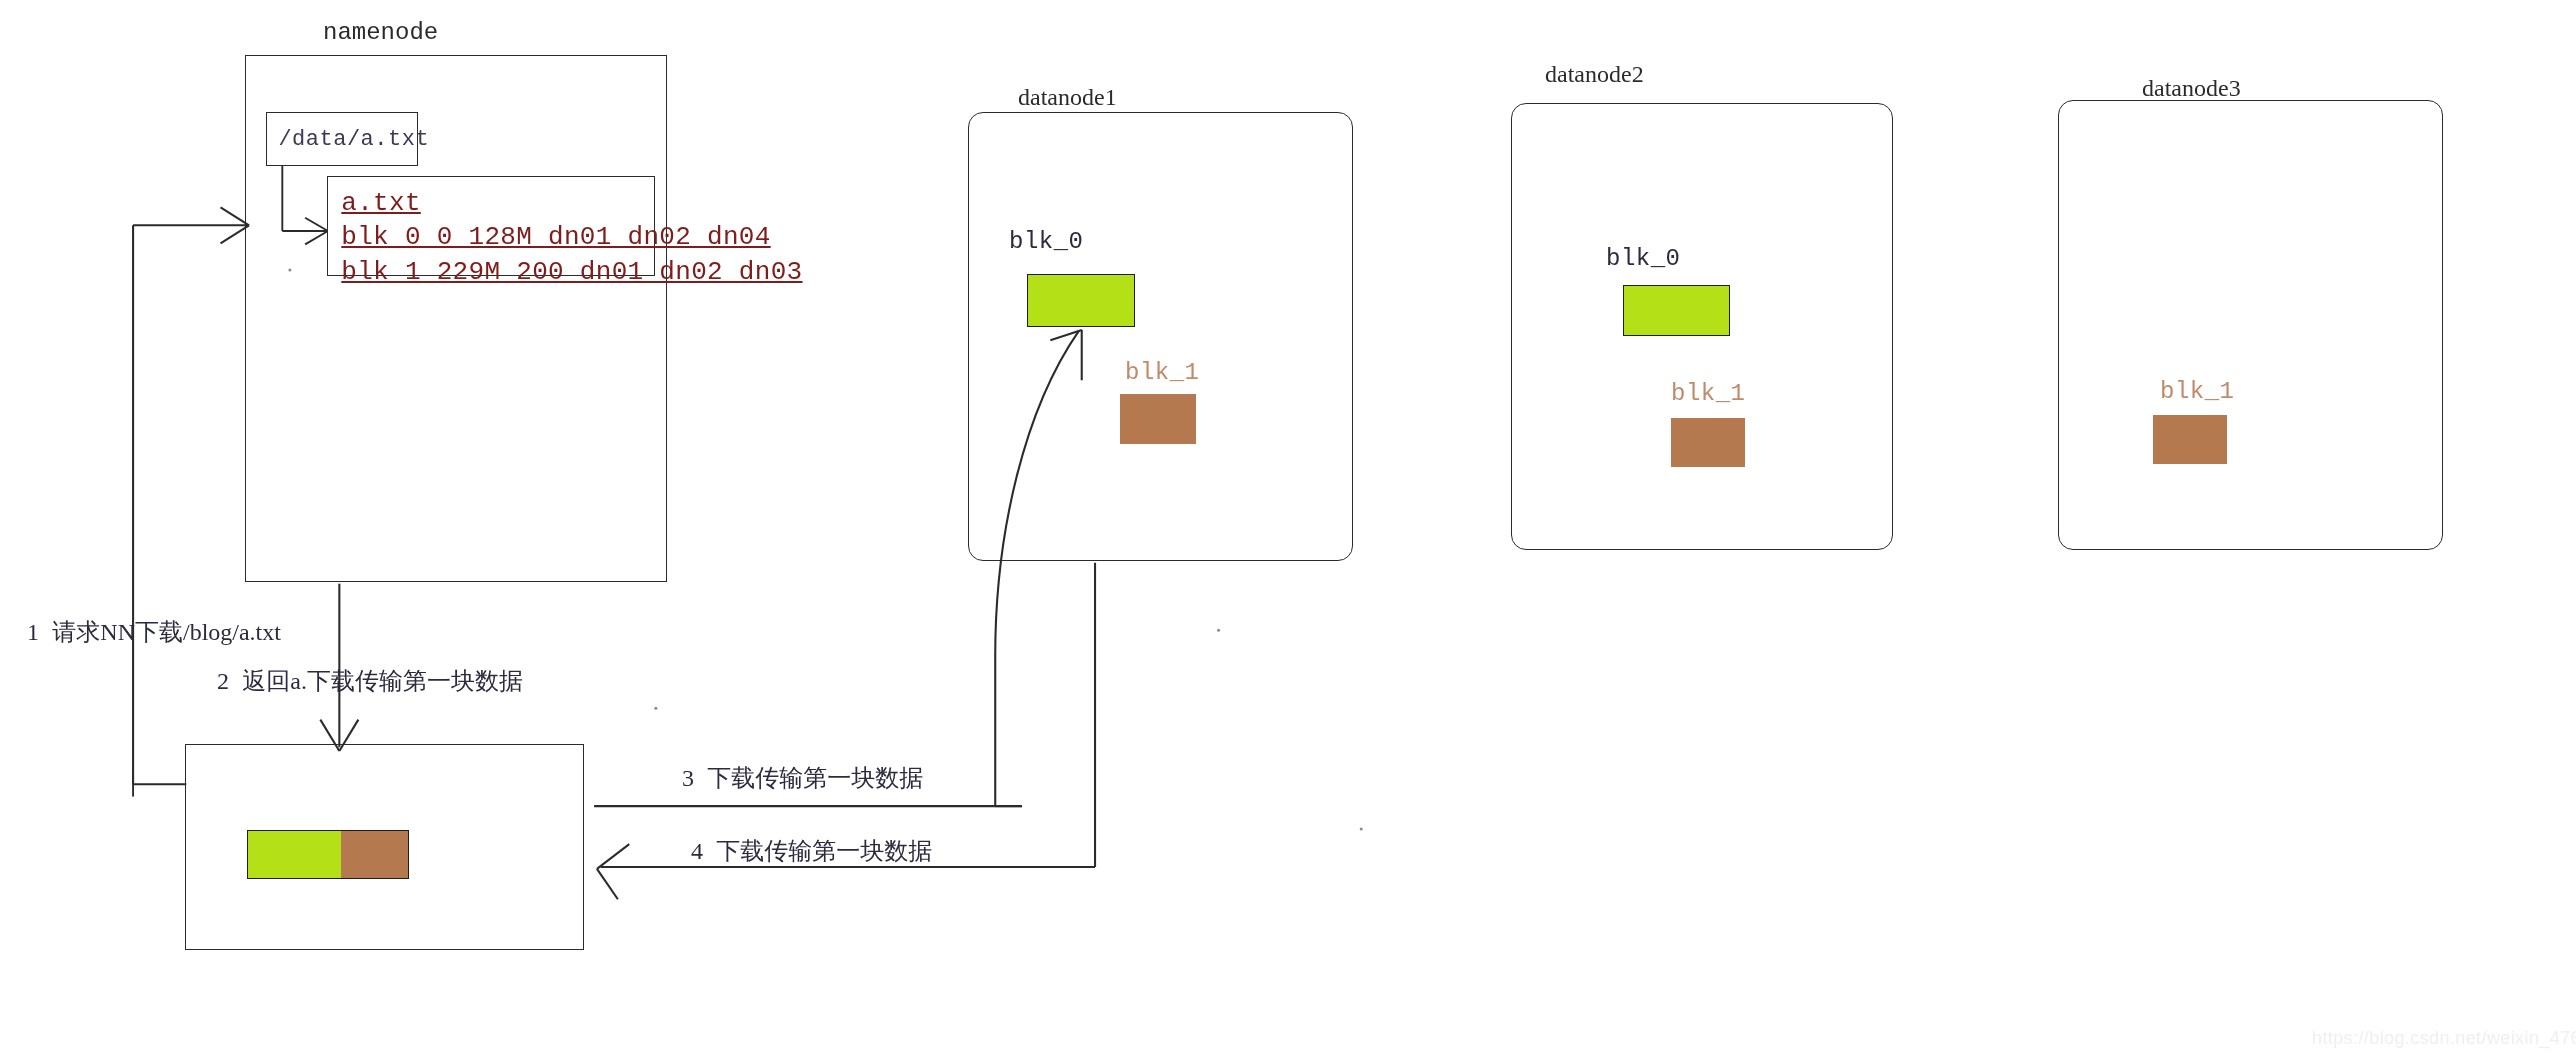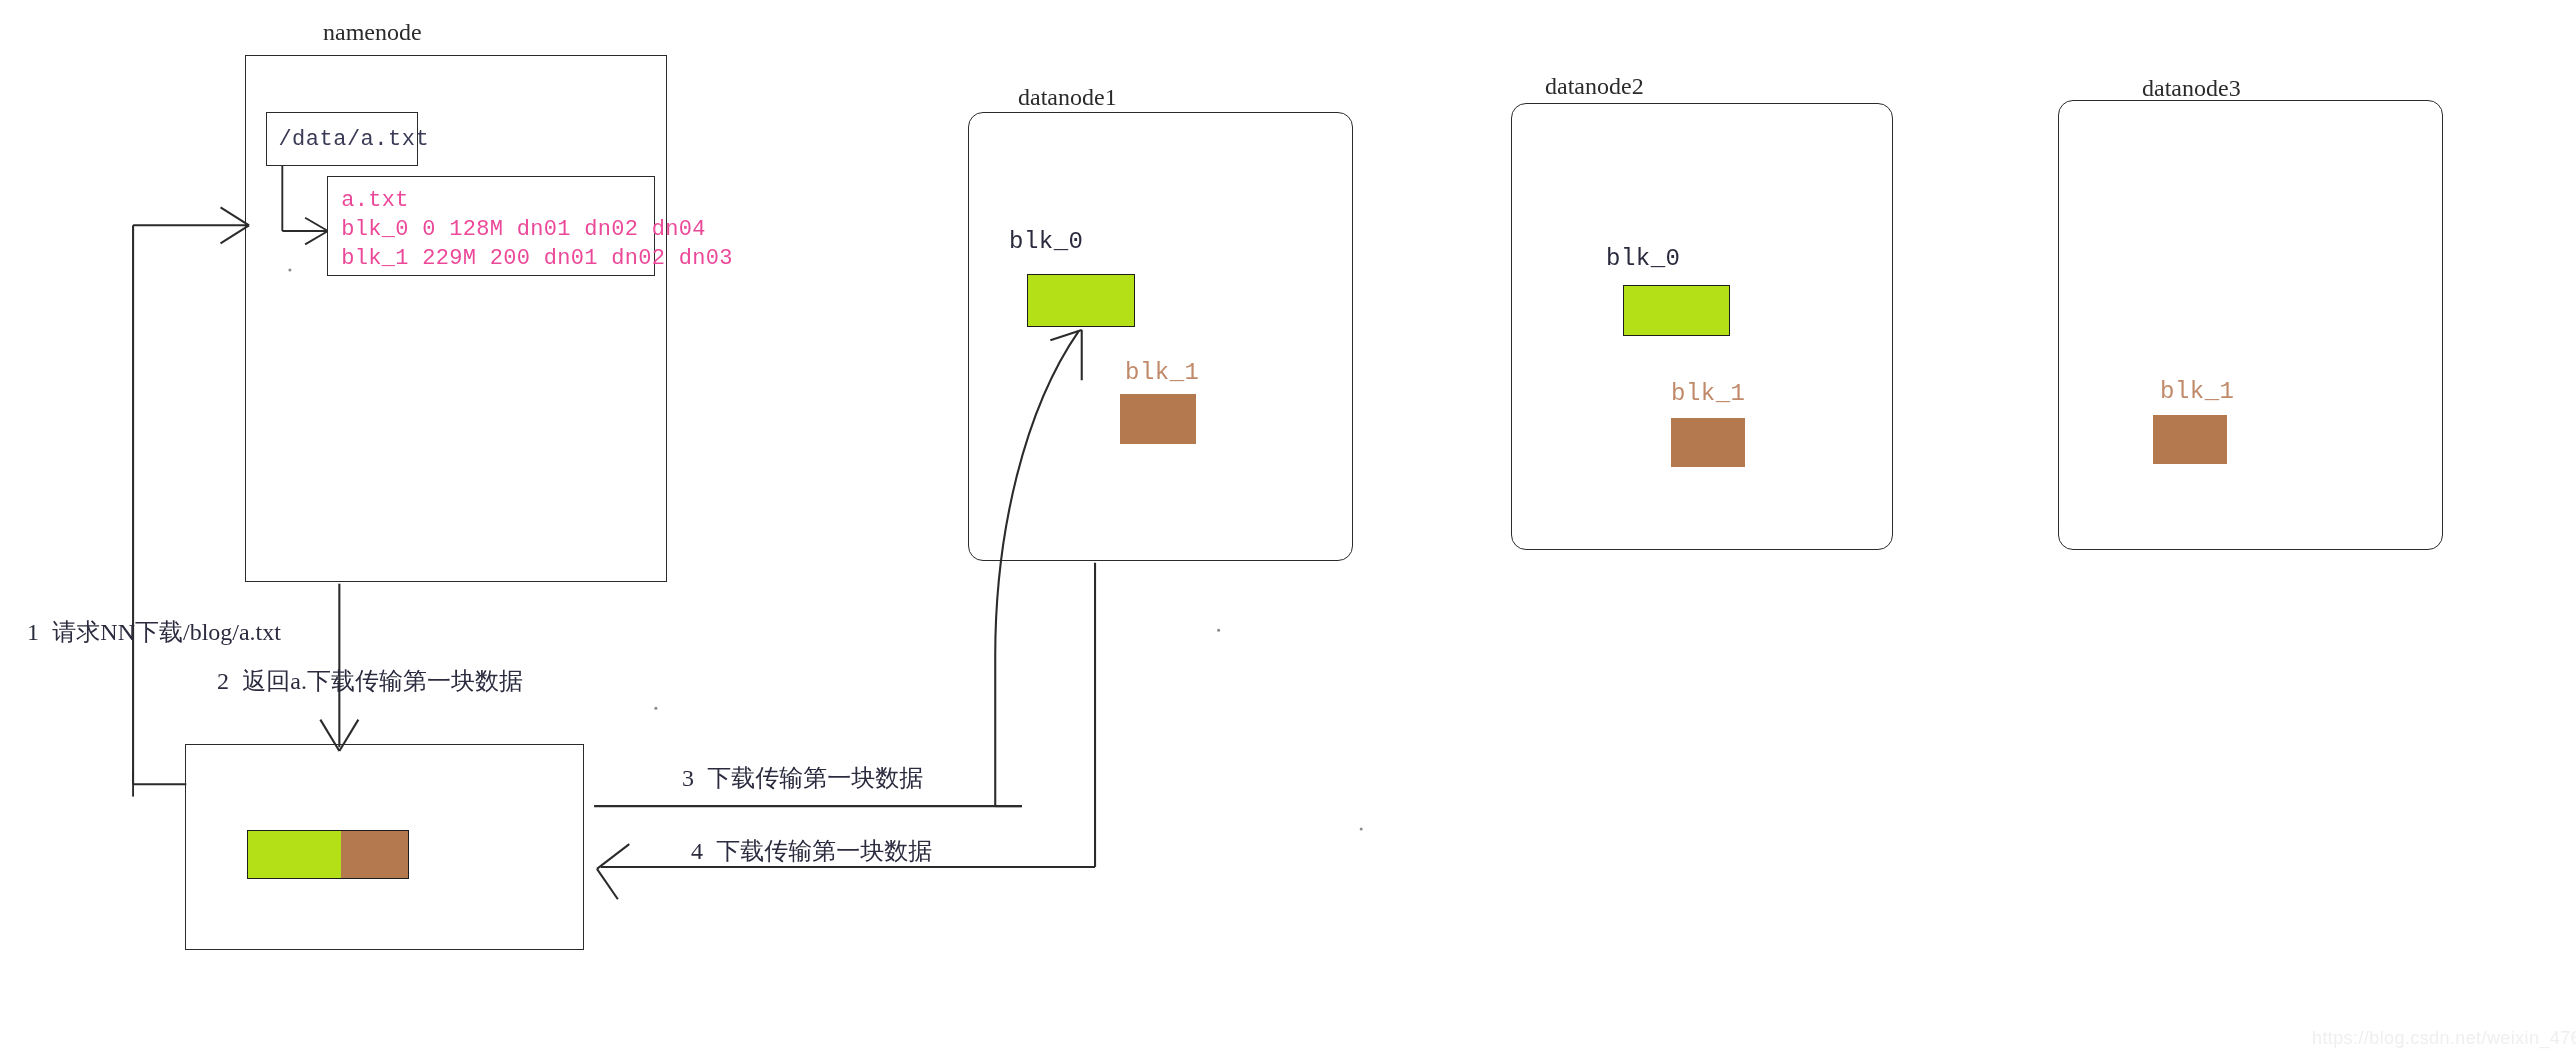--- a/index.html
+++ b/index.html
@@ -14,22 +14,22 @@
   .box{position:absolute;border:1.5px solid #2b2b2b;background:transparent;box-sizing:border-box;}
   .box.rounded{border-radius:15px;}
 
   .path-chip{position:absolute;border:1.4px solid #2b2b2b;box-sizing:border-box;
              display:flex;align-items:center;padding:0 11.4px;background:#fff;
              font-family:"Liberation Mono",monospace;font-size:22px;color:#3a3a57;
              letter-spacing:0.5px;white-space:nowrap;}
 
   .meta-box{position:absolute;border:1.4px solid #2b2b2b;box-sizing:border-box;
             background:#fff;padding:8.6px 13.3px 9.5px 13.3px;}
-  .meta-line{font-family:"Liberation Mono",monospace;font-size:22px;line-height:1.33;
-             color:#ec4899;white-space:pre;letter-spacing:0.3px;}
+  .meta-line{font-family:"Liberation Mono",monospace;font-size:26px;line-height:1.33;
+             color:#7f1d1d;white-space:pre;letter-spacing:0.3px;text-decoration:underline;}
 
   .blk-label{position:absolute;font-family:"Liberation Mono",monospace;
              font-size:24px;white-space:nowrap;letter-spacing:0.5px;}
   .blk-label.dark{color:#2b2b3f;}
   .blk-label.brown{color:#c08a6a;}
 
   .blk{position:absolute;box-sizing:border-box;}
   .blk.green{background:#b3e017;border:1.5px solid #1d1d1d;}
   .blk.brown{background:#b5794f;border:none;}
 
@@ -92,21 +92,21 @@
 
     <g fill="#8a8a8a">
       <circle cx="305" cy="284" r="1.6"></circle>
       <circle cx="1282" cy="663" r="1.6"></circle>
       <circle cx="690" cy="745" r="1.6"></circle>
       <circle cx="1432" cy="872" r="1.6"></circle>
       <circle cx="345" cy="900" r="1.6"></circle>
     </g>
   </svg>
 
-  <div class="node-title" style="left:323px;top:19px;">namenode</div>
+  <div class="node-title" style="left:323px;top:19px;font-family:Liberation Mono, monospace;">namenode</div>
 
   <div class="box" style="left:245px;top:55px;width:422px;height:527px;"></div>
 
   <div class="path-chip" style="left:266px;top:112px;width:152px;height:54px;">/data/a.txt</div>
 
   <div class="meta-box" style="left:327px;top:176px;width:328px;height:100px;">
     <div class="meta-line">a.txt</div>
     <div class="meta-line">blk_0 0 128M dn01 dn02 dn04</div>
     <div class="meta-line">blk_1 229M 200 dn01 dn02 dn03</div>
   </div>
@@ -114,21 +114,21 @@
   <div class="node-title" style="left:1018px;top:84px;">datanode1</div>
 
   <div class="box rounded" style="left:968px;top:112px;width:385px;height:449px;"></div>
 
   <div class="blk-label dark" style="left:1009px;top:228px;">blk_0</div>
   <div class="blk green" style="left:1027px;top:274px;width:108px;height:53px;"></div>
 
   <div class="blk-label brown" style="left:1125px;top:359px;">blk_1</div>
   <div class="blk brown" style="left:1120px;top:394px;width:76px;height:50px;"></div>
 
-  <div class="node-title" style="left:1545px;top:73px;">datanode2</div>
+  <div class="node-title" style="left:1545px;top:61px;">datanode2</div>
 
   <div class="box rounded" style="left:1511px;top:103px;width:382px;height:447px;"></div>
 
   <div class="blk-label dark" style="left:1606px;top:245px;">blk_0</div>
   <div class="blk green" style="left:1623px;top:285px;width:107px;height:51px;"></div>
 
   <div class="blk-label brown" style="left:1671px;top:380px;">blk_1</div>
   <div class="blk brown" style="left:1671px;top:418px;width:74px;height:49px;"></div>
 
   <div class="node-title" style="left:2122px;top:75px;margin-left:20px;">datanode3</div>

